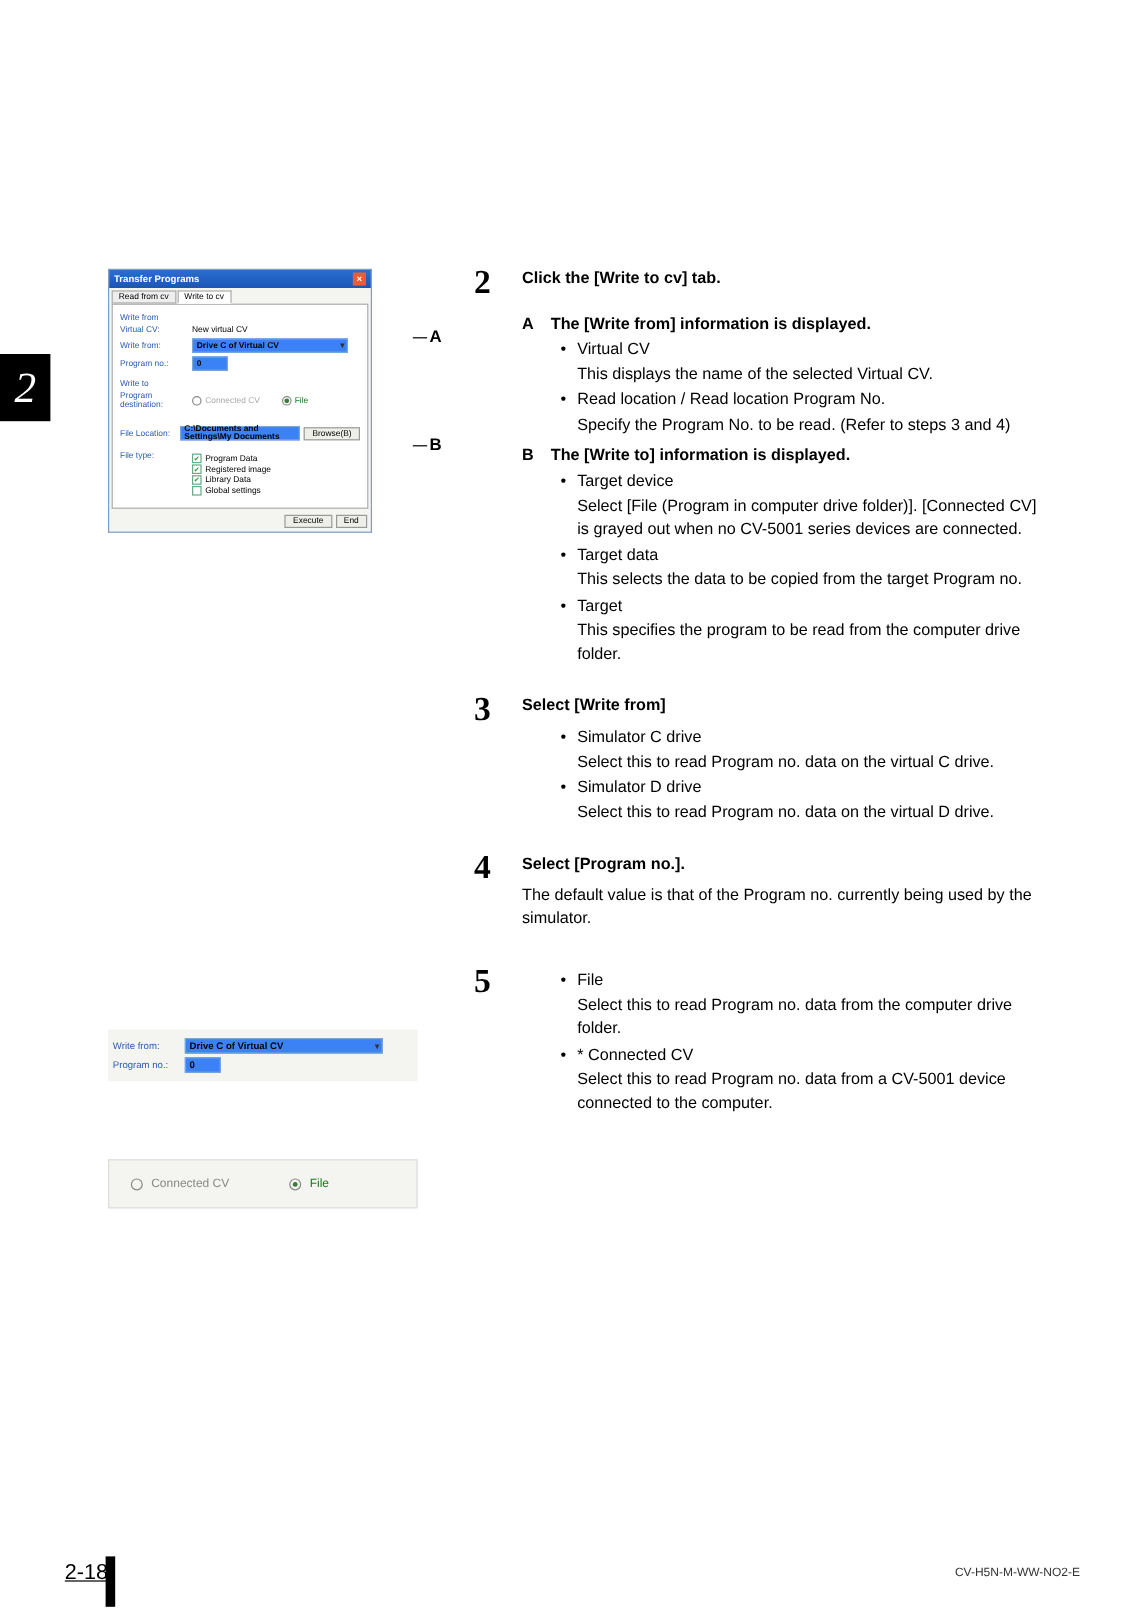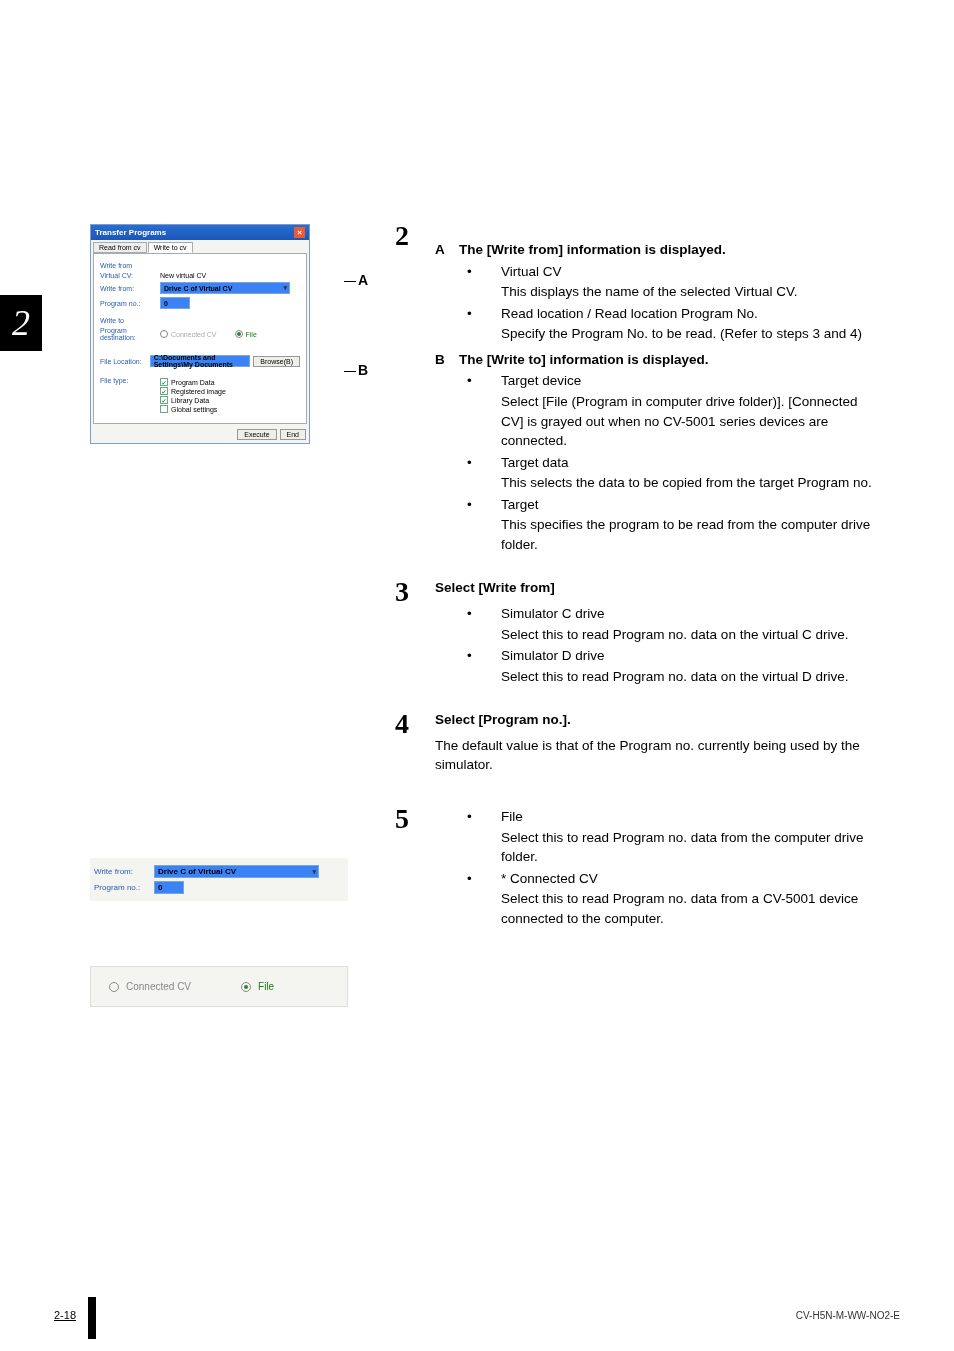--- a/index.html
+++ b/index.html
@@ -146,38 +146,38 @@
     font-size:28px;
     width:40px;
     line-height:1;
   }
   .step-body { flex:1; font-size:13.5px; line-height:1.45; }
   .step-title { font-weight:bold; margin-bottom:6px; }
   .sub-letter { display:flex; margin-top:6px; }
   .sub-letter .letter { font-weight:bold; width:24px; }
   .sub-letter .letter-body { flex:1; font-weight:bold; }
   .bullet-list { margin-left:32px; margin-top:2px; }
-  .bullet-item { display:flex; margin-top:2px;gap:20px; }
+  .bullet-item { display:flex; margin-top:2px; }
   .bullet-dot { width:14px; }
   .bullet-dot::before { content:"•"; }
   .bullet-body { flex:1; }
   .bullet-body .plain { font-weight:normal; display:block; margin-top:1px; }
 
   
   .footer {
     position:absolute;
     bottom:30px;
     left:54px;
     right:54px;
     display:flex;
     justify-content:space-between;
     font-size:11px;
     align-items:center;
   }
-  .footer .page-num { font-size:11px;text-decoration:underline; }
+  .footer .page-num { font-size:18px;text-decoration:underline; }
   .footer .doc-id { font-size:10px; color:#333; }
   .footer-mark {
     position:absolute;
     left:88px;
     bottom:12px;
     width:8px;
     height:42px;
     background:#000;
   }
 </style>
@@ -287,20 +287,21 @@
       <span class="radio sel"></span>
       <span>File</span>
     </div>
 </div>
 
 <div class="instructions">
 
   <div class="step">
     <div class="step-num">2</div>
     <div class="step-body">
+      <div class="step-title">Click the [Write to cv] tab.</div>
 
       <div class="sub-letter" style="margin-top:18px;">
         <div class="letter">A</div>
         <div class="letter-body">The [Write from] information is displayed.</div>
       </div>
       <div class="bullet-list">
         <div class="bullet-item">
             <div class="bullet-dot"></div>
             <div class="bullet-body"><span>Virtual CV</span><span class="plain">This displays the name of the selected Virtual CV.</span></div>
           </div>

